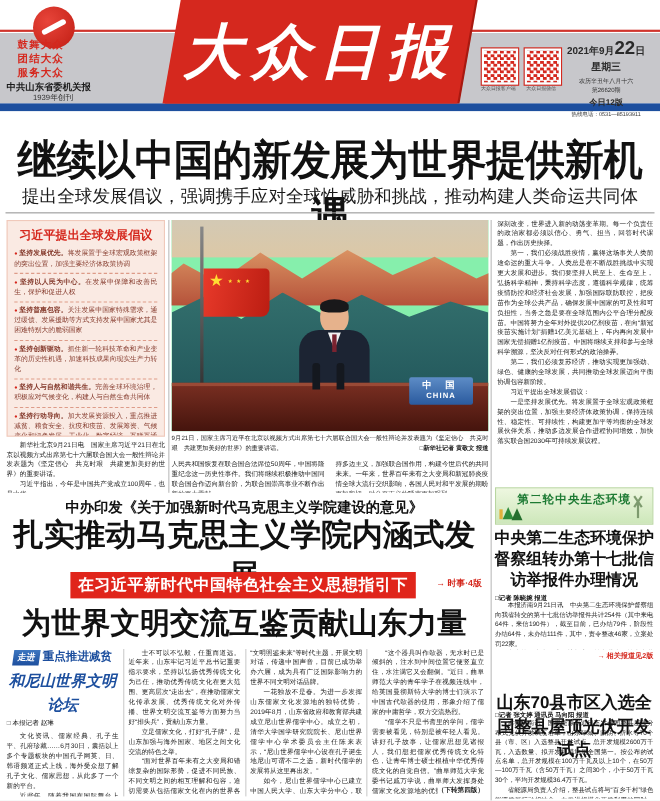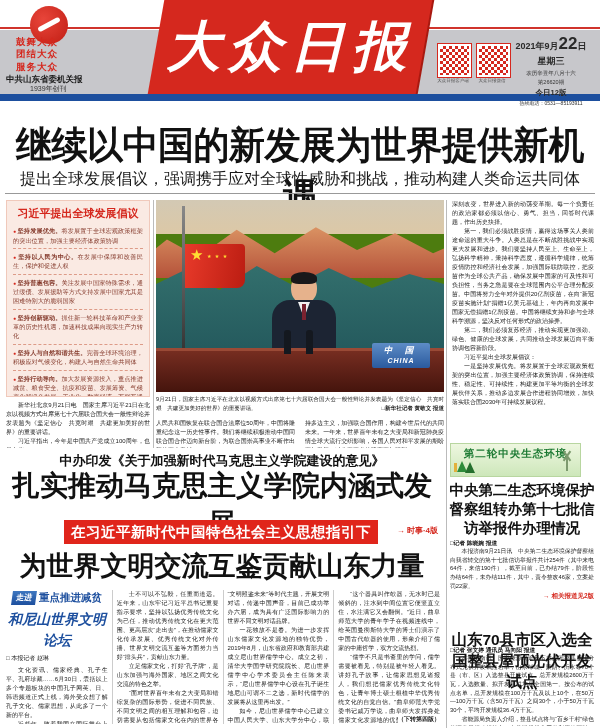--- a/index.html
+++ b/index.html
@@ -45,21 +45,21 @@
   #vsep1{left:153px;top:200px;height:248px;}
   #vsep2{left:446px;top:200px;height:528px;}
   .ini-box{position:absolute;top:200px;left:6px;width:144px;height:197px;background:#faeae3;
         border:1px solid #f0c9bb;box-sizing:border-box;padding:4px 6px;overflow:hidden;}
   .ini-title{color:#d5281e;font-weight:bold;font-size:11px;text-align:center;margin:1px 0 2px;}
   .ini-item{margin:0;padding:3px 0;font-size:6.2px;line-height:1.5;color:#84392b;text-align:justify;
         border-top:1px dashed #dd9b88;}
   .ini-item:first-child{border-top:none;}
   .ini-item::before{content:"● ";color:#d5281e;font-size:5px;}
   .ini-item .lead{font-weight:bold;}
-  .photo{position:absolute;top:200px;left:156px;width:288px;height:192px;background:#4d7c0f;overflow:hidden;font-style:italic;}
+  .photo{position:absolute;top:200px;left:156px;width:288px;height:192px;background:#86efac;overflow:hidden;}
   .ph-sky{position:absolute;top:0;left:0;width:100%;height:34px;background:linear-gradient(#d3c9b4,#dcc8a6);}
   .ph-ridge{position:absolute;top:16px;left:-5%;width:110%;height:62px;
         background:linear-gradient(#e2a06b,#b5523a);
         clip-path:polygon(0 70%,8% 38%,18% 66%,30% 22%,42% 60%,55% 18%,68% 55%,80% 28%,92% 60%,100% 42%,100% 100%,0 100%);}
   .ph-forest{position:absolute;top:58px;left:0;width:100%;height:100px;
         background:linear-gradient(#34716e,#23585c);
         clip-path:polygon(0 26%,10% 12%,22% 32%,35% 8%,48% 28%,60% 10%,75% 30%,88% 16%,100% 26%,100% 100%,0 100%);}
   .ph-desk{position:absolute;bottom:0;left:0;width:100%;height:44px;background:linear-gradient(#7a2f22,#45140d);}
   .ph-desk::before{content:"";position:absolute;top:0;left:0;width:100%;height:3px;background:#9a4a36;}
   .ph-pole{position:absolute;left:26px;top:6px;width:3px;height:146px;background:linear-gradient(#888,#333);}
@@ -108,21 +108,21 @@
   .bot-col.cont .para:first-child{text-indent:0;}
   .badge{text-align:center;margin-bottom:3px;}
   .badge-row1{display:flex;align-items:center;justify-content:center;gap:3px;}
   .badge-tag{background:linear-gradient(#3e77c0,#1d4f9e);color:#fff;font-size:8px;font-weight:bold;
         padding:1px 4px;transform:skewX(-8deg);}
   .badge-t1{color:#1d4f9e;font-size:10.5px;font-weight:900;}
   .badge-t2{color:#1d4f9e;font-size:14px;font-weight:bold;font-style:italic;margin-top:3px;}
   .byline{font-size:6px;color:#222;margin:2px 0 3px;text-align:left;}
   .continued{position:absolute;right:4px;bottom:0;background:#fff;font-size:6px;font-weight:bold;}
   
-  .eco-banner{position:absolute;top:443px;left:450px;width:131px;height:34px;
+  .eco-banner{position:absolute;top:443px;left:450px;width:144px;height:34px;
         background:linear-gradient(#eef7e0,#cde7ba);border:1px solid #b8d6a0;box-sizing:border-box;
         text-align:center;overflow:hidden;}
   .eco-banner .b1{display:block;color:#1d7a33;font-size:10.5px;font-weight:900;margin-top:3px;letter-spacing:1px;}
   .eco-banner .b2{display:block;color:#1d7a33;font-size:10.5px;font-weight:900;letter-spacing:2px;}
   .eb-tree{position:absolute;bottom:4px;width:0;height:0;border-left:5px solid transparent;
         border-right:5px solid transparent;border-bottom:11px solid #2e8b3a;}
   .t1{left:6px;} .t2{left:14px;bottom:3px;border-bottom-color:#256f2e;}
   .eb-city{position:absolute;left:3px;bottom:4px;width:3px;height:9px;background:#e2b13c;}
   .eb-turb{position:absolute;right:12px;bottom:5px;width:2px;height:15px;background:#7d9a6e;}
   .eb-turb::before,.eb-turb::after{content:"";position:absolute;top:-1px;left:-5px;width:12px;height:2px;

